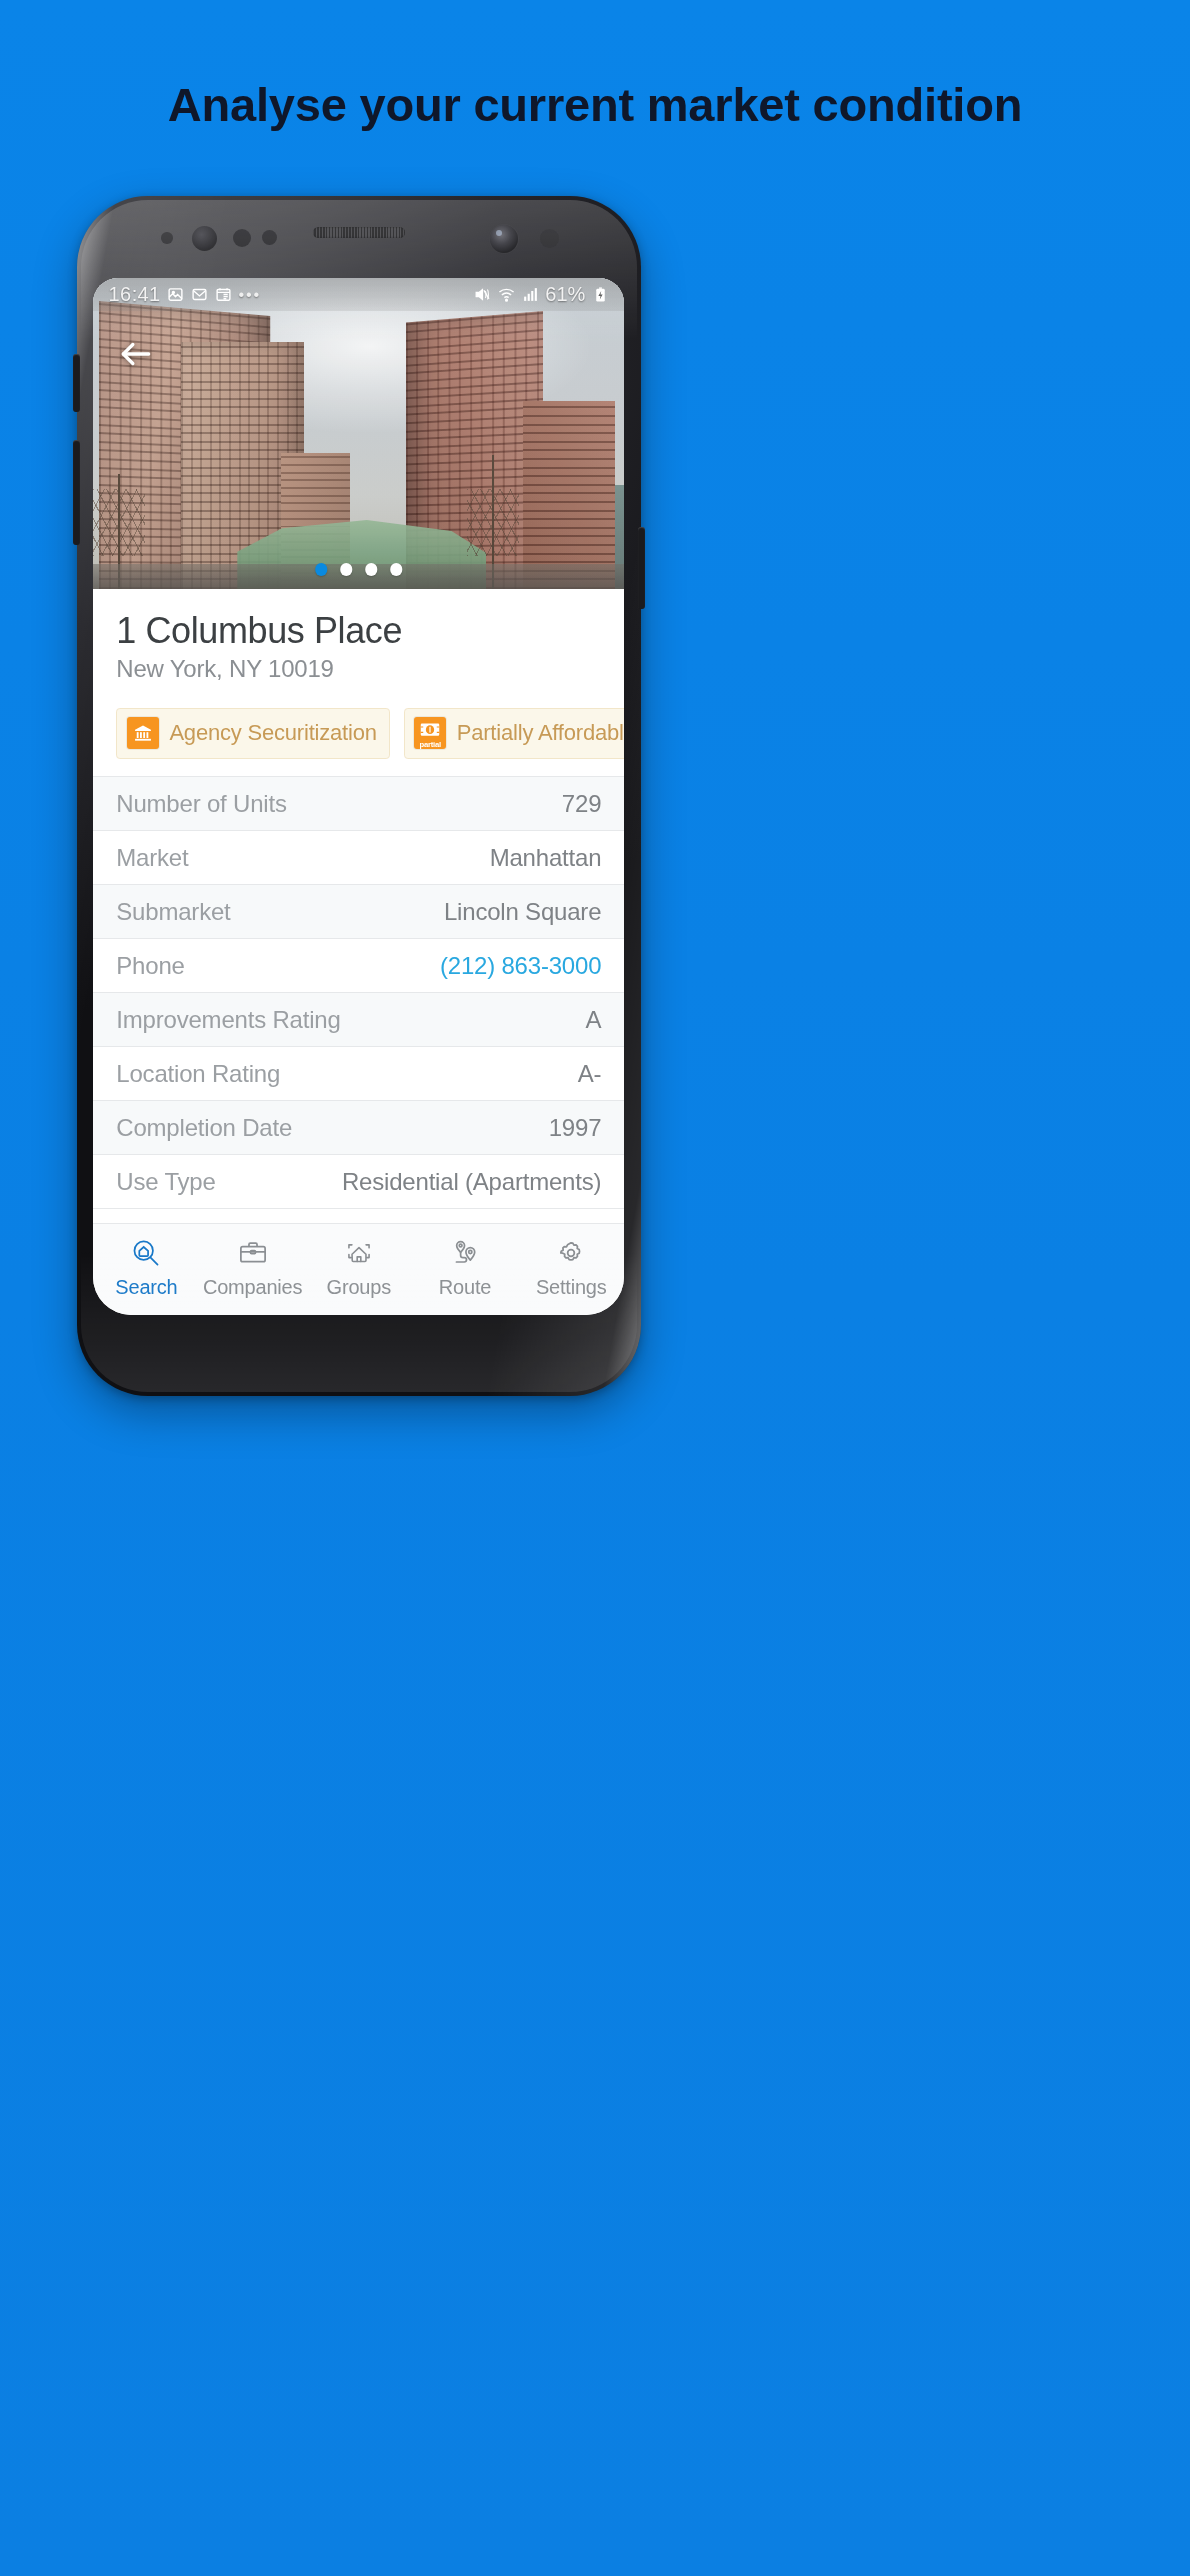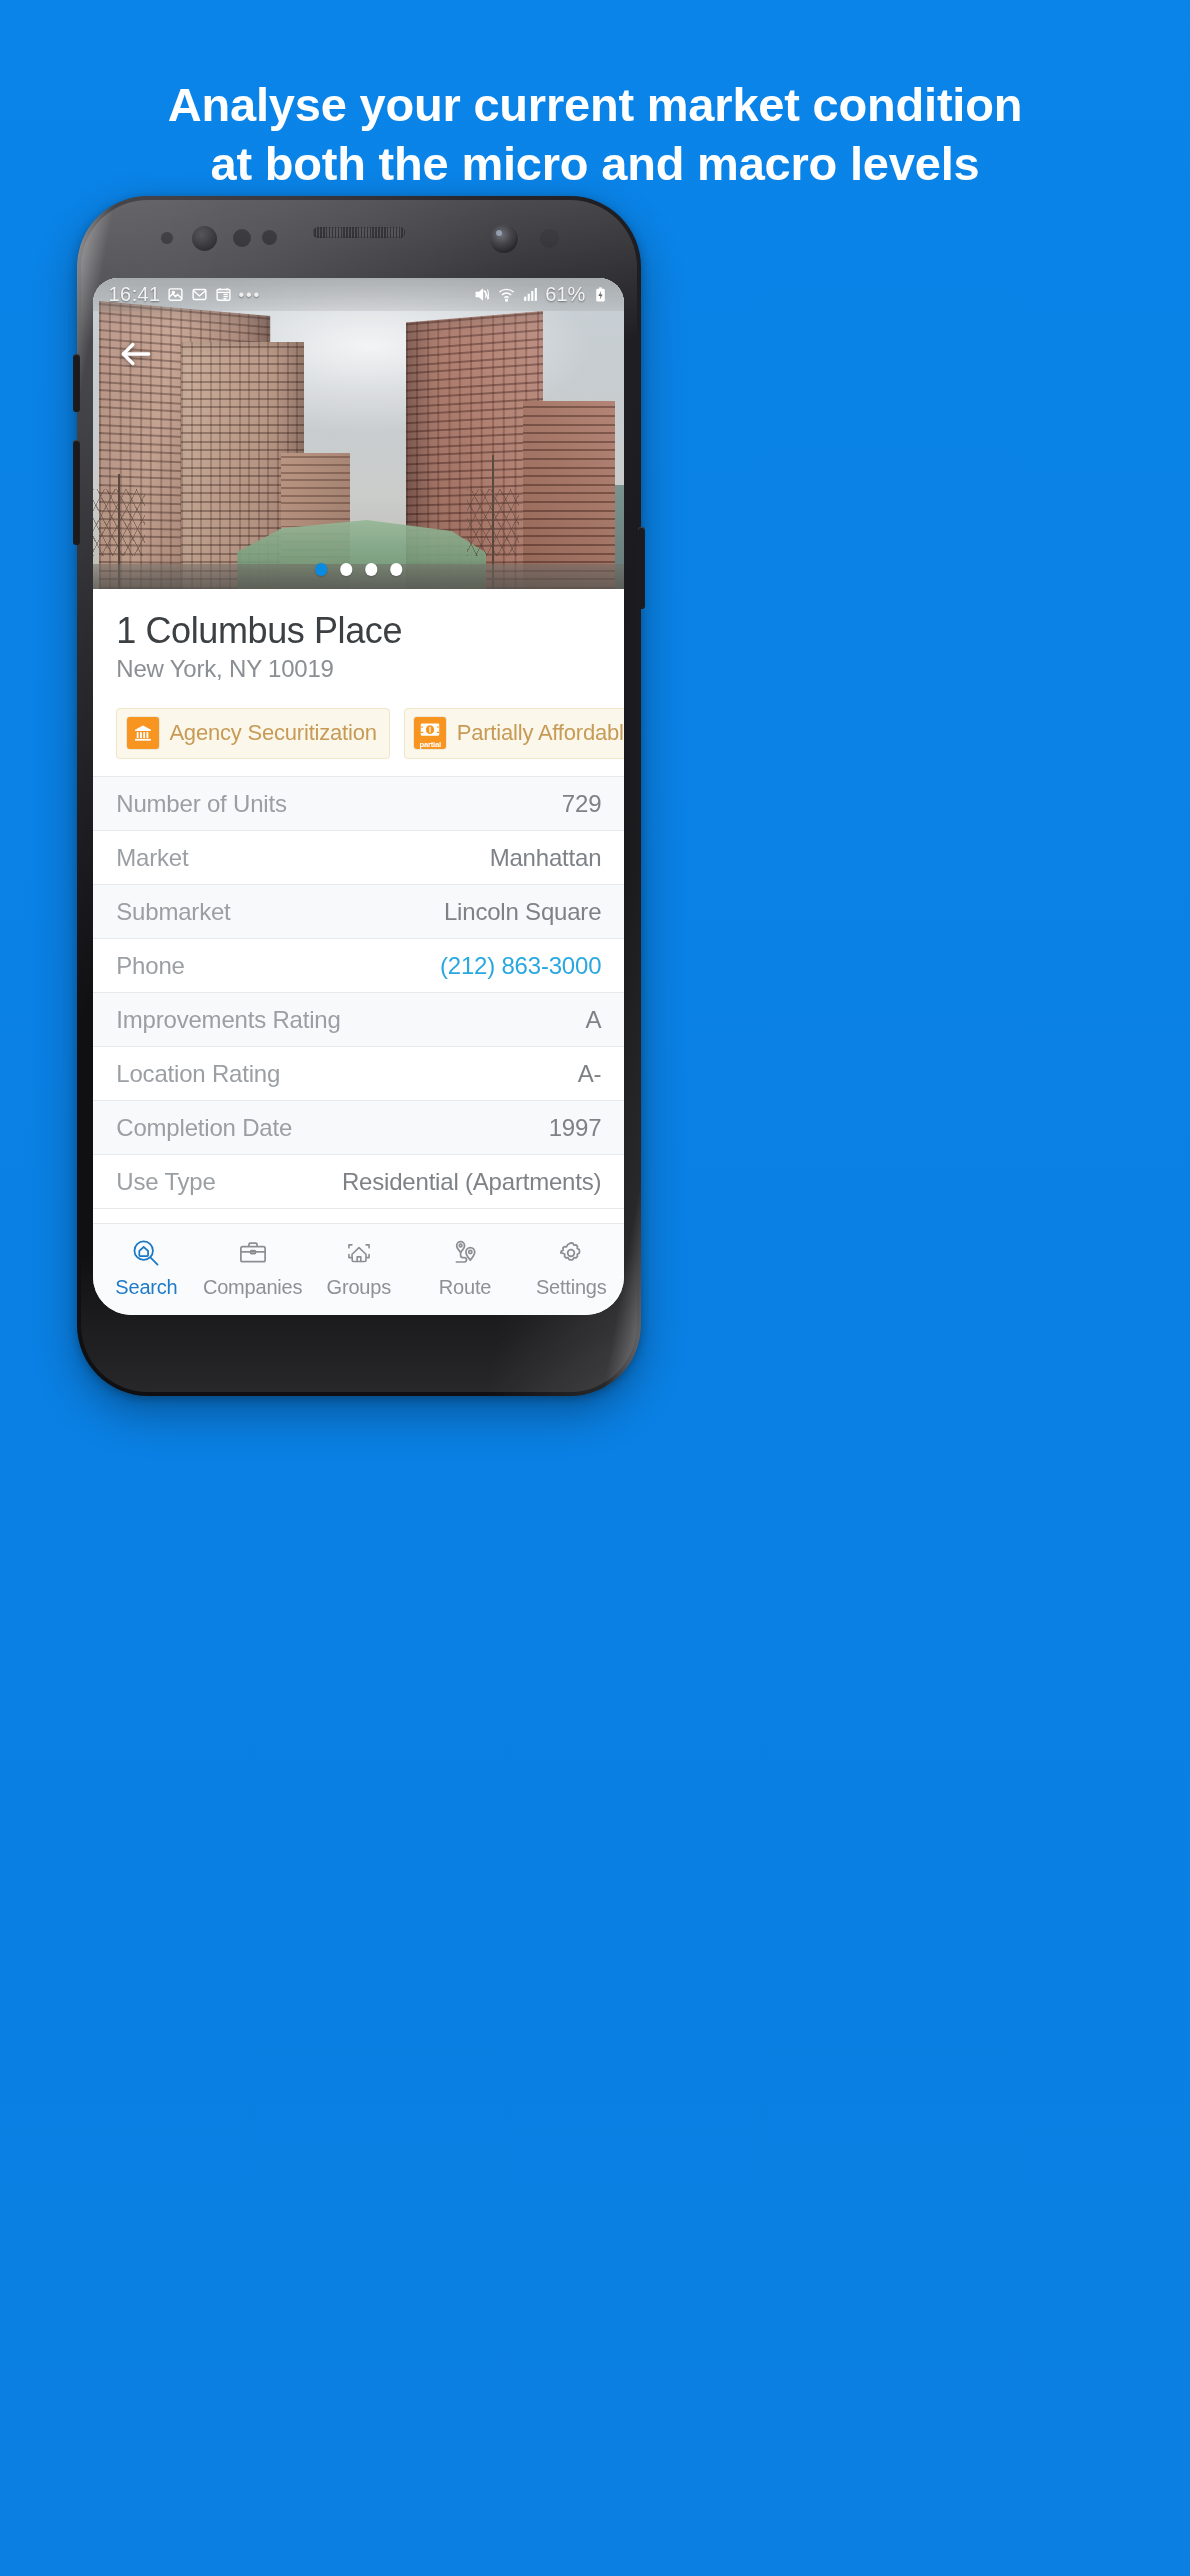--- a/index.html
+++ b/index.html
@@ -10,21 +10,21 @@
     overflow:hidden;
   }
   body {
     position:relative;
     background:linear-gradient(180deg,#0a84e8 0%,#0a80e4 50%,#0b7fe2 100%);
   }
 
   
   .headline{
     position:absolute; left:0; top:75px; width:1190px;
-    text-align:center; color:#ffffff;
+    text-align:center; color:#0f172a;
     font-family:"Liberation Sans", sans-serif;
     font-weight:bold; font-size:47px; line-height:59px;
     letter-spacing:-0.2px;
   }
   .headline .l2{ display:block; }
 
   
   .phone{
     position:absolute; left:77px; top:196px;
     width:564px; height:1200px;
@@ -255,21 +255,20 @@
   .tab{ flex:1; display:flex; flex-direction:column; align-items:center; gap:5.8px; }
   .tab-icon{ height:35px; display:flex; align-items:center; justify-content:center; }
   .tab-label{ font-size:20px; color:#8b8f93; letter-spacing:-0.2px; }
   .tab.active .tab-label{ color:#1878c8; }
 </style>
 </head>
 <body>
 
 <div class="headline">
   <span class="l1">Analyse your current market condition</span>
-  <span class="l2">at both the micro and macro levels</span>
 </div>
 
 <div class="phone">
 
   <div class="btn-side btn-vol"></div>
   <div class="btn-side btn-bix"></div>
   <div class="btn-side btn-pwr"></div>
 
   <div class="bezel-top">
     <div class="sensor s1"></div>

